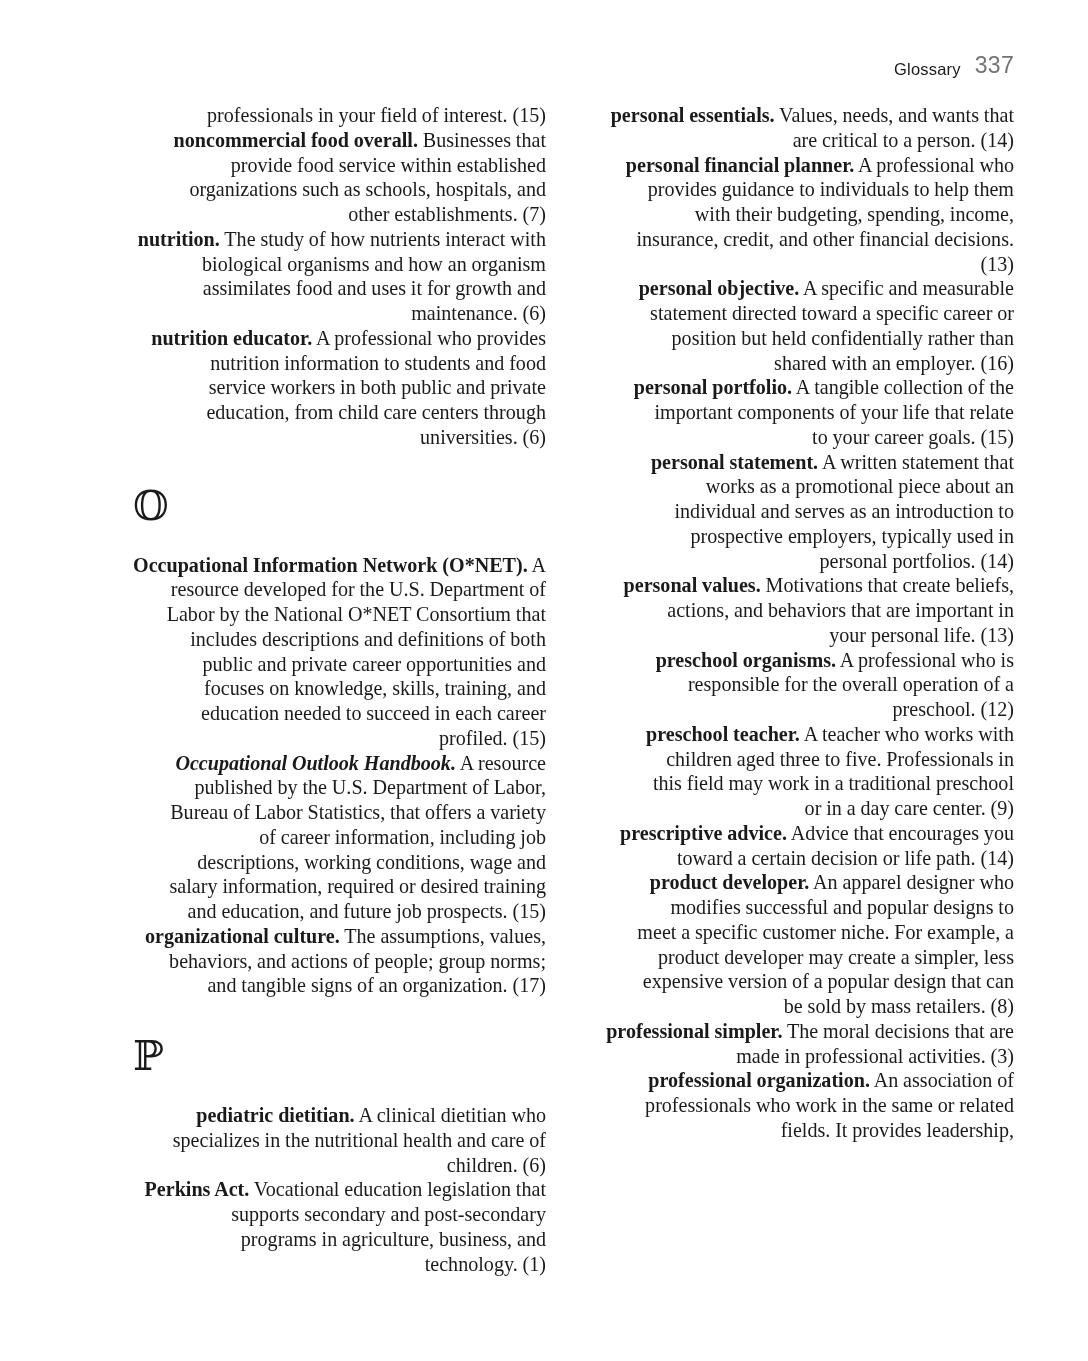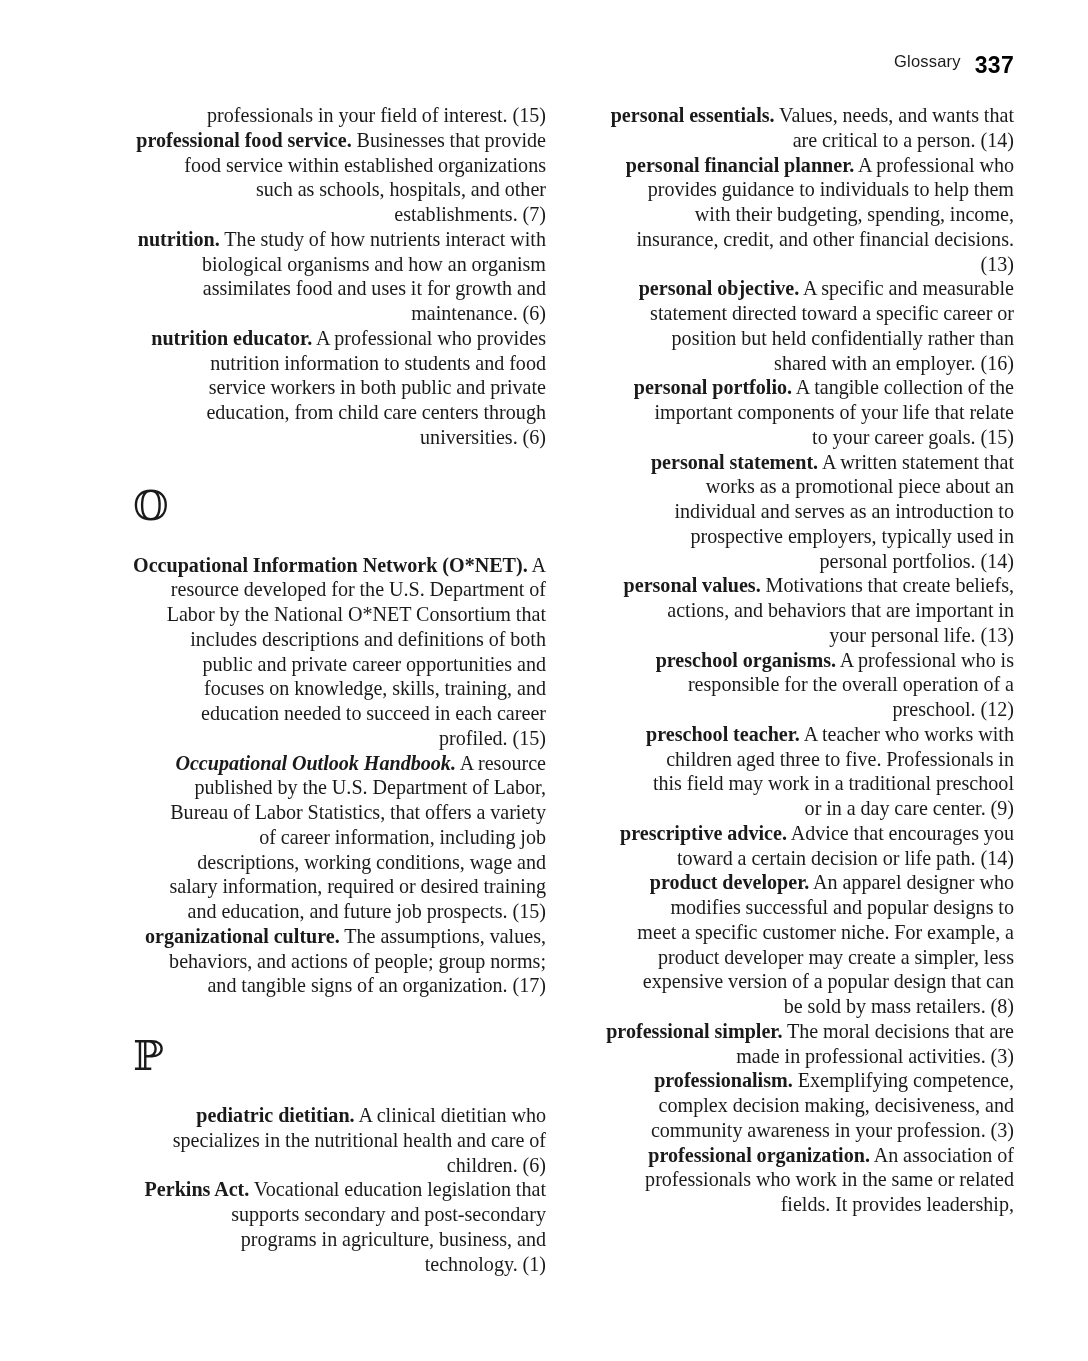--- a/index.html
+++ b/index.html
@@ -17,33 +17,33 @@
     color: #1a1a1a;
     box-sizing: border-box;
   }
 
   
   .running-head {
     position: absolute;
     top: 52px;
     right: 74px;
     display: flex;
-    align-items: flex-start;
+    align-items: flex-end;
     gap: 14px;
     font-family: "Liberation Sans", "DejaVu Sans", sans-serif;
   }
   .running-head .rh-label {
     font-size: 16.5px;
     letter-spacing: 0.2px;
     color: #1a1a1a;
   }
   .running-head .rh-folio {
     font-size: 23px;
-    font-weight: bold;
-    color: #000000;
+    font-weight: normal;
+    color: #737373;
     letter-spacing: 0.3px;
   }
 
   
   .columns {
     position: absolute;
     top: 103px;
     left: 133px;
     width: 882px;
     display: flex;
@@ -100,21 +100,21 @@
 <div class="page">
 
   <div class="running-head">
     <span class="rh-label">Glossary</span>
     <span class="rh-folio">337</span>
   </div>
 
   <div class="columns">
     <div class="col" id="col-left">
         <p class="entry cont"><span class="def">professionals in your field of interest. (15)</span></p>
-        <p class="entry"><span class="term">professional food service.</span> <span class="def">Businesses that provide food service within established organizations such as schools, hospitals, and other establishments. (7)</span></p>
+        <p class="entry"><span class="term">noncommercial food overall.</span> <span class="def">Businesses that provide food service within established organizations such as schools, hospitals, and other establishments. (7)</span></p>
         <p class="entry"><span class="term">nutrition.</span> <span class="def">The study of how nutrients interact with biological organisms and how an organism assimilates food and uses it for growth and maintenance. (6)</span></p>
         <p class="entry"><span class="term">nutrition educator.</span> <span class="def">A professional who provides nutrition information to students and food service workers in both public and private education, from child care centers through universities. (6)</span></p>
         <div class="letter-heading sec-o">𝕆</div>
         <p class="entry"><span class="term">Occupational Information Network (O*NET).</span> <span class="def">A resource developed for the U.S. Department of Labor by the National O*NET Consortium that includes descriptions and definitions of both public and private career opportunities and focuses on knowledge, skills, training, and education needed to succeed in each career profiled. (15)</span></p>
         <p class="entry"><span class="term-italic">Occupational Outlook Handbook.</span> <span class="def">A resource published by the U.S. Department of Labor, Bureau of Labor Statistics, that offers a variety of career information, including job descriptions, working conditions, wage and salary information, required or desired training and education, and future job prospects. (15)</span></p>
         <p class="entry"><span class="term">organizational culture.</span> <span class="def">The assumptions, values, behaviors, and actions of people; group norms; and tangible signs of an organization. (17)</span></p>
         <div class="letter-heading sec-p">ℙ</div>
         <p class="entry"><span class="term">pediatric dietitian.</span> <span class="def">A clinical dietitian who specializes in the nutritional health and care of children. (6)</span></p>
         <p class="entry"><span class="term">Perkins Act.</span> <span class="def">Vocational education legislation that supports secondary and post-secondary programs in agriculture, business, and technology. (1)</span></p>
       </div>
@@ -123,18 +123,17 @@
         <p class="entry"><span class="term">personal financial planner.</span> <span class="def">A professional who provides guidance to individuals to help them with their budgeting, spending, income, insurance, credit, and other financial decisions. (13)</span></p>
         <p class="entry"><span class="term">personal objective.</span> <span class="def">A specific and measurable statement directed toward a specific career or position but held confidentially rather than shared with an employer. (16)</span></p>
         <p class="entry"><span class="term">personal portfolio.</span> <span class="def">A tangible collection of the important components of your life that relate to your career goals. (15)</span></p>
         <p class="entry"><span class="term">personal statement.</span> <span class="def">A written statement that works as a promotional piece about an individual and serves as an introduction to prospective employers, typically used in personal portfolios. (14)</span></p>
         <p class="entry"><span class="term">personal values.</span> <span class="def">Motivations that create beliefs, actions, and behaviors that are important in your personal life. (13)</span></p>
         <p class="entry"><span class="term">preschool organisms.</span> <span class="def">A professional who is responsible for the overall operation of a preschool. (12)</span></p>
         <p class="entry"><span class="term">preschool teacher.</span> <span class="def">A teacher who works with children aged three to five. Professionals in this field may work in a traditional preschool or in a day care center. (9)</span></p>
         <p class="entry"><span class="term">prescriptive advice.</span> <span class="def">Advice that encourages you toward a certain decision or life path. (14)</span></p>
         <p class="entry"><span class="term">product developer.</span> <span class="def">An apparel designer who modifies successful and popular designs to meet a specific customer niche. For example, a product developer may create a simpler, less expensive version of a popular design that can be sold by mass retailers. (8)</span></p>
         <p class="entry"><span class="term">professional simpler.</span> <span class="def">The moral decisions that are made in professional activities. (3)</span></p>
-        <p class="entry"><span class="term">professionalism.</span> <span class="def">Exemplifying competence, complex decision making, decisiveness, and community awareness in your profession. (3)</span></p>
         <p class="entry"><span class="term">professional organization.</span> <span class="def">An association of professionals who work in the same or related fields. It provides leadership,</span></p>
       </div>
   </div>
 
 </div>
 
 </body></html>

